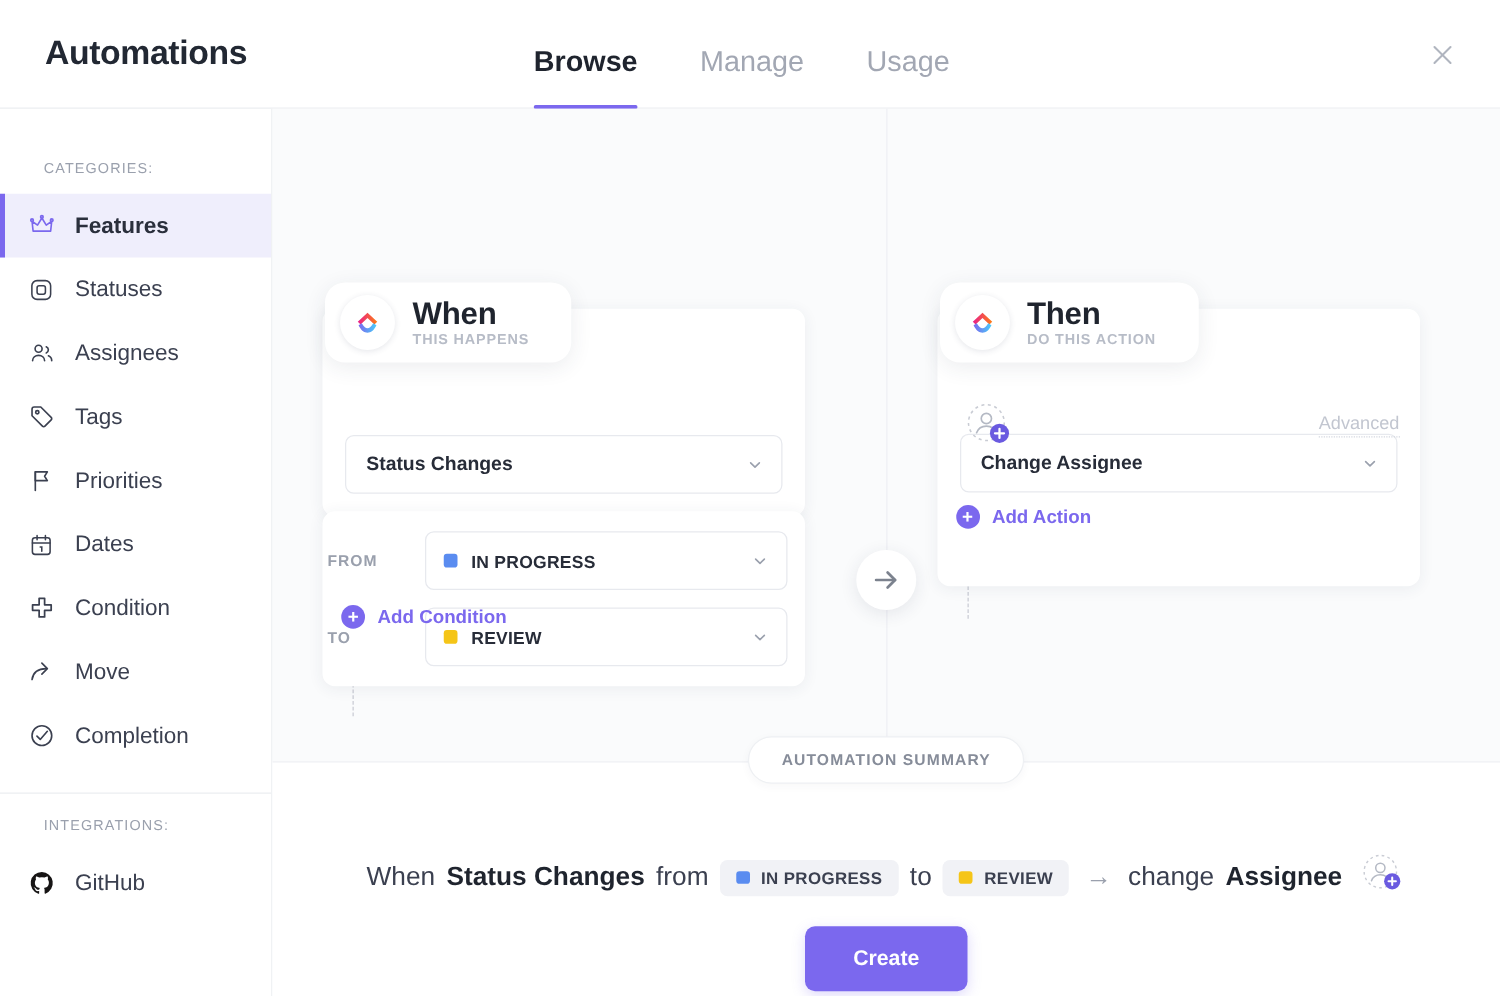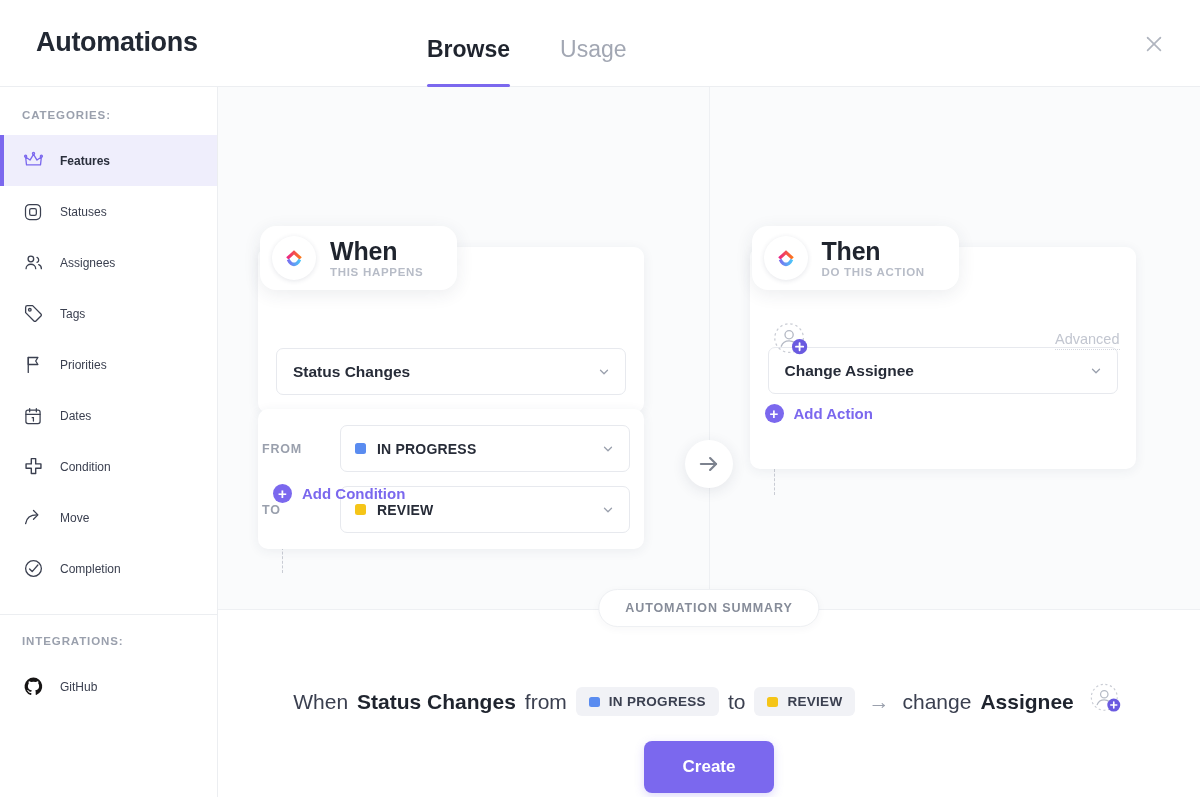--- a/index.html
+++ b/index.html
@@ -65,38 +65,39 @@
   
   .sidebar {
     width: 218px; flex: 0 0 218px;
     background: #ffffff;
     border-right: 1px solid #eceef1;
     padding-top: 22px;
     overflow: hidden;
   }
   .side-label {
     font-size: 11.5px; letter-spacing: 0.9px;
-    color: #9aa0ad; font-weight: 700;
-    padding: 0 0 14px 22px;
+    color: #9aa0ad; font-weight: 400;
+    padding: 0 0 14px 35px;
     text-transform: uppercase;
+    margin-top: 20px;
   }
   .side-item {
     position: relative;
     height: 51px;
     display: flex; align-items: center;
     padding-left: 22px;
     cursor: pointer;
     color: #3b4050;
   }
   .side-item .ic {
     width: 22px; height: 22px;
     display: flex; align-items: center; justify-content: center;
     margin-right: 16px; flex: 0 0 22px;
   }
-  .side-item .lbl { font-size: 12px; color: #3b4050; }
+  .side-item .lbl { font-size: 18px; color: #3b4050; }
   .side-item.active {
     background: #efeefc;
   }
   .side-item.active::before {
     content: ""; position: absolute; left: 0; top: 0; bottom: 0;
     width: 4px; background: #7b68ee;
   }
   .side-item.active .lbl { color: #2a2f3c; font-weight: 700; }
   .side-divider {
     height: 1px; background: #eceef1;
@@ -298,20 +299,23 @@
 <body>
 
 <div class="app">
 
   <div class="header">
     <div class="header-title">Automations</div>
 
     <div class="tabs">
       <div class="tab active">
         <span>Browse</span>
+      </div>
+      <div class="tab">
+        <span>Manage</span>
       </div>
       <div class="tab">
         <span>Usage</span>
       </div>
     </div>
 
     <div class="close-btn">
       <svg width="22" height="22" viewBox="0 0 24 24" fill="none" stroke="#b0b5bf" stroke-width="1.8" stroke-linecap="round">
         <line x1="5" y1="5" x2="19" y2="19"></line>
           <line x1="19" y1="5" x2="5" y2="19"></line>

